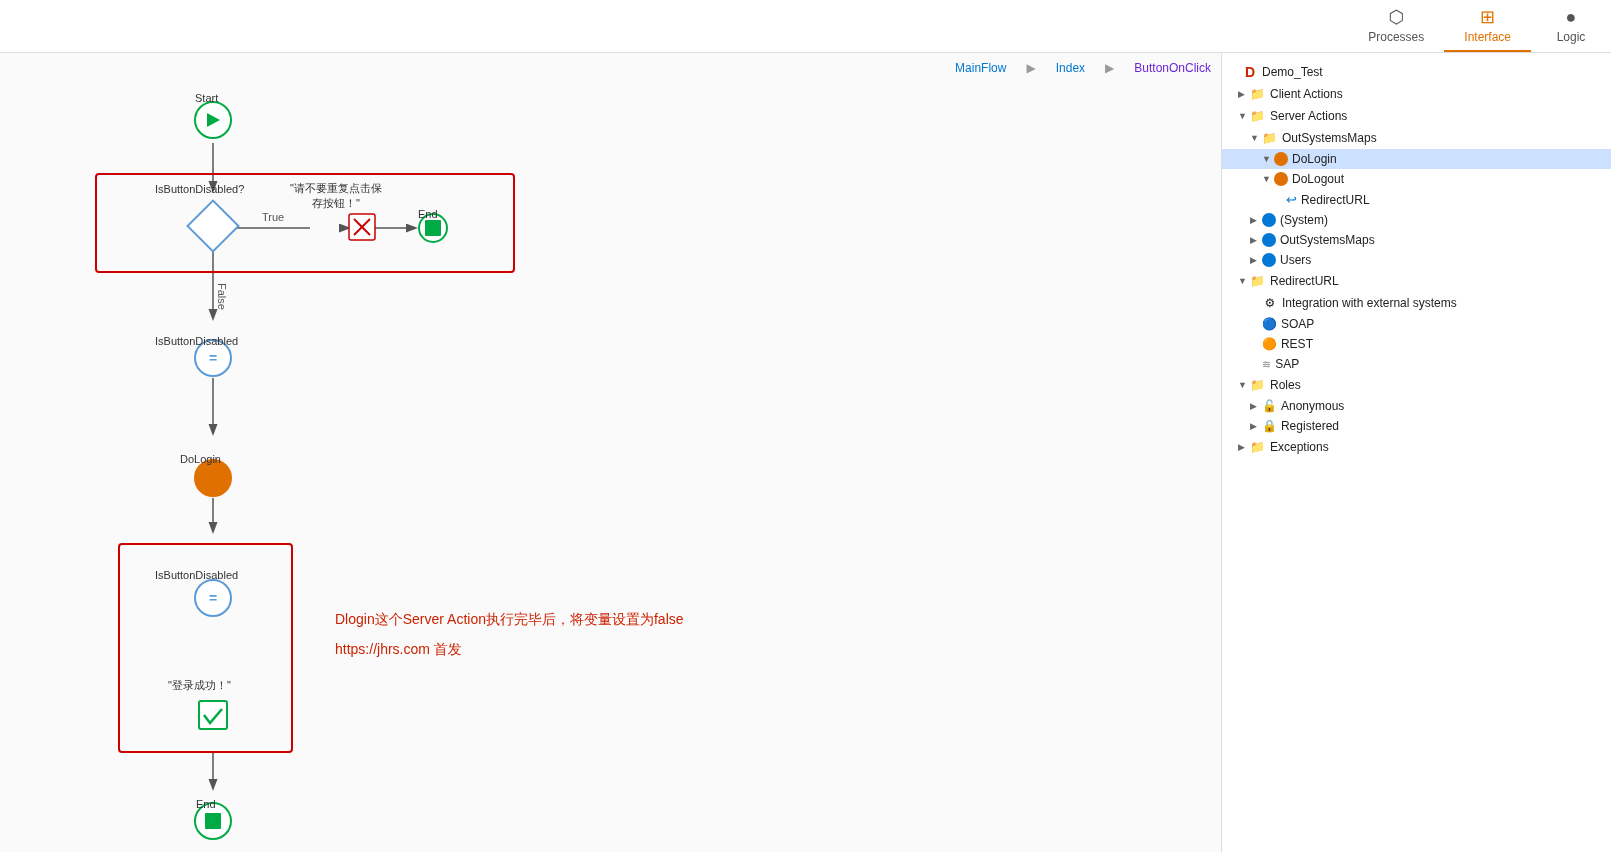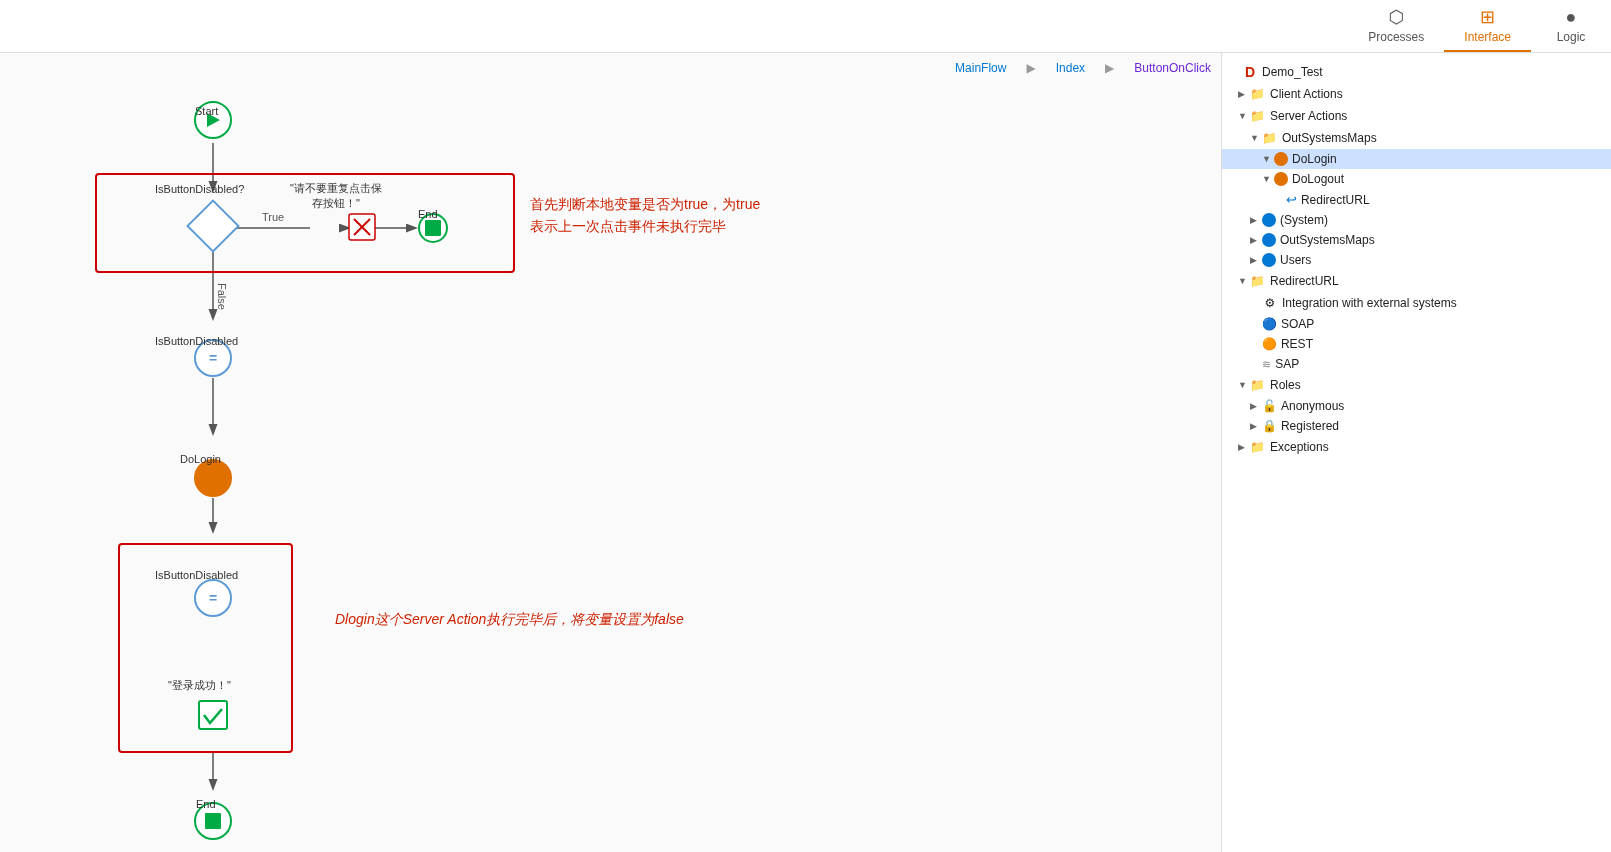--- a/index.html
+++ b/index.html
@@ -78,21 +78,20 @@
       position: absolute;
       font-size: 14px;
       color: #cc2200;
       line-height: 1.6;
     }
     .annotation-text2 {
       position: absolute;
       font-size: 14px;
       color: #cc2200;
       line-height: 1.6;
-      font-style: italic;
     }
 
     
     .node-label {
       position: absolute;
       font-size: 11px;
       color: #333;
       text-align: center;
       white-space: nowrap;
     }
@@ -247,37 +246,37 @@
         <polyline points="204,662 210,670 222,656" fill="none" stroke="#00aa44" stroke-width="2.5"></polyline>
 
         <circle cx="213" cy="768" r="18" fill="#fff" stroke="#00aa44" stroke-width="2"></circle>
         <rect x="205" y="760" width="16" height="16" rx="1" fill="#00aa44"></rect>
       </svg>
 
       <div class="flow-box" style="left:95px; top:120px; width:420px; height:100px;"></div>
 
       <div class="flow-box" style="left:118px; top:490px; width:175px; height:210px;"></div>
 
-      <span class="node-label" style="left:195px; top:52px;">Start</span>
+      <span class="node-label" style="left:195px; top:39px;">Start</span>
       <span class="node-label" style="left:155px; top:130px;">IsButtonDisabled?</span>
 
       <div style="position:absolute; left:290px; top:128px; font-size:11px; color:#333; text-align:center; line-height:1.4; white-space:pre;">"请不要重复点击保
 存按钮！"</div>
 
       <span class="node-label" style="left:418px; top:155px;">End</span>
       <span class="node-label" style="left:155px; top:282px;">IsButtonDisabled</span>
       <span class="node-label" style="left:180px; top:400px;">DoLogin</span>
       <span class="node-label" style="left:155px; top:516px;">IsButtonDisabled</span>
       <span class="node-label" style="left:168px; top:625px;">"登录成功！"</span>
       <span class="node-label" style="left:196px; top:745px;">End</span>
 
-      <div class="annotation-text" style="left:530px; top:140px;">首先判断本地变量是否为true，为true<br>表示上一次点击事件未执行完毕</div>
 
       <div class="annotation-text2" style="left:335px; top:555px;">
         <div>Dlogin这个Server Action执行完毕后，将变量设置为false</div>
+        <div style="margin-top:8px;">https://jhrs.com 首发</div>
       </div>
 
     </div>
   </div>
 
   <div class="sidebar">
     <div class="sidebar-tree">
 
       <div class="tree-item">
         <span class="tree-arrow"></span>

